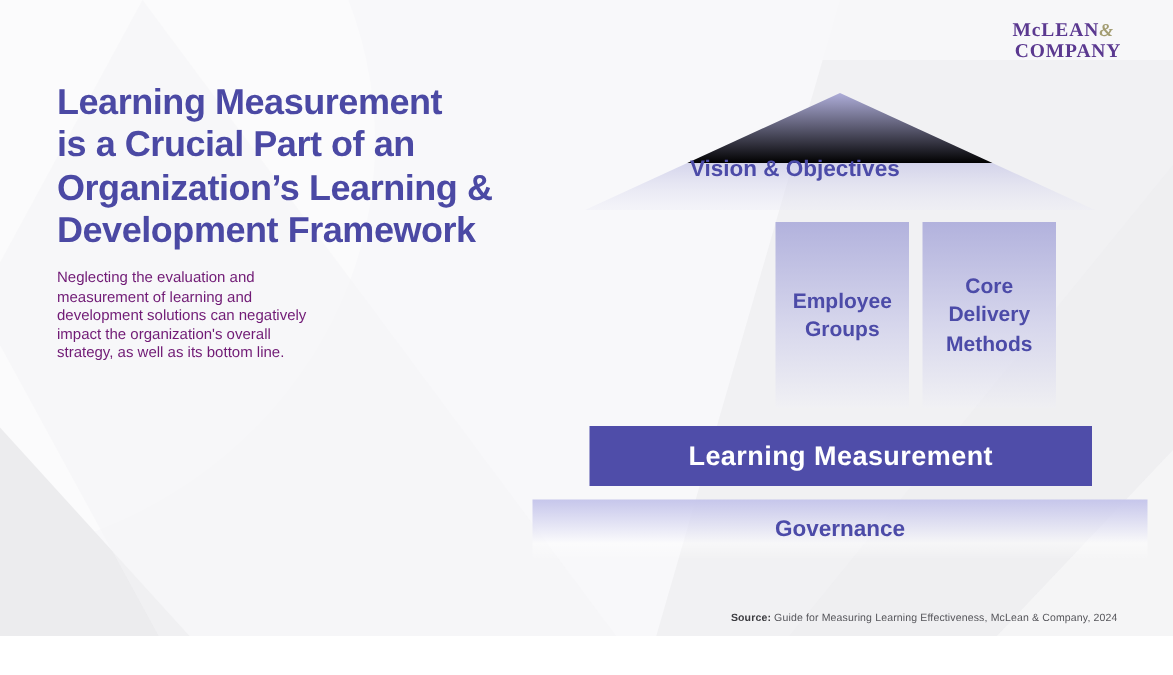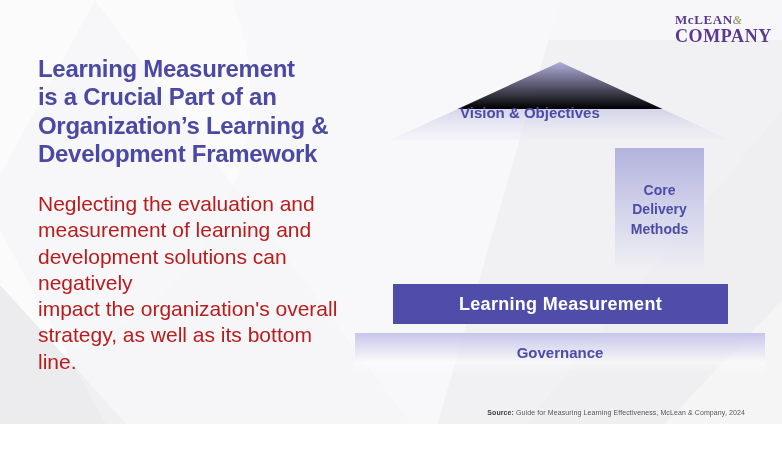--- a/index.html
+++ b/index.html
@@ -11,31 +11,31 @@
   .bg-svg { position:absolute; left:0; top:0; }
 
   
   .logo {
     position:absolute; top:13px; right:33px; width:74px;
     font-family:"Liberation Serif", serif; font-weight:700;
     color:#5b3990; letter-spacing:0.6px; line-height:1.05;
   }
   .logo-l1 { display:block; font-size:13px; text-align:left; }
   .logo-amp { font-style:italic; color:#a39d72; font-size:12px; }
-  .logo-l2 { display:block; font-size:18px; text-align:center; }
+  .logo-l2 { display:block; font-size:13px; text-align:center; }
 
   
   .headline {
     position:absolute; left:38px; top:39px; width:370px;
     font-size:24px; line-height:1.18; font-weight:bold;
     letter-spacing:-0.3px; color:#4b49a4; white-space:pre-line;
   }
   .body-text {
     position:absolute; left:38px; top:170px; width:310px;
-    font-size:21px; line-height:1.25; color:#b91c1c; white-space:pre-line;
+    font-size:10px; line-height:1.25; color:#701a75; white-space:pre-line;
   }
 
   
   .pyramid-svg { position:absolute; left:385px; top:58px; }
   .pyramid-label {
     position:absolute; left:460px; top:104px; width:200px; text-align:left;
     color:#4c4ba8; font-weight:bold; font-size:15px;
   }
   .pillar {
     position:absolute; top:148px; width:89px; height:124px;
@@ -105,20 +105,22 @@
         <stop offset="0" stop-color="#abaad8" stop-opacity="0.95"></stop>
         <stop offset="0.6" stop-color="#ccccе8"></stop>
         <stop offset="0.6" stop-color="#c9c9e7" stop-opacity="0.75"></stop>
         <stop offset="1" stop-color="#e9e9f5" stop-opacity="0.3"></stop>
       </linearGradient>
     </defs>
     <polygon points="175,4 345,82 5,82" fill="url(#pyrGrad)"></polygon>
   </svg>
   <div class="pyramid-label">Vision &amp; Objectives</div>
 
+  <div class="pillar pillar-2">Employee
+Groups</div>
   <div class="pillar pillar-3">Core
 Delivery
 Methods</div>
 
   <div class="bar-measure">Learning Measurement</div>
   <div class="bar-governance">Governance</div>
 
   <div class="source">
     <b>Source:</b><span> Guide for Measuring Learning Effectiveness, McLean &amp; Company, 2024</span>
   </div>

